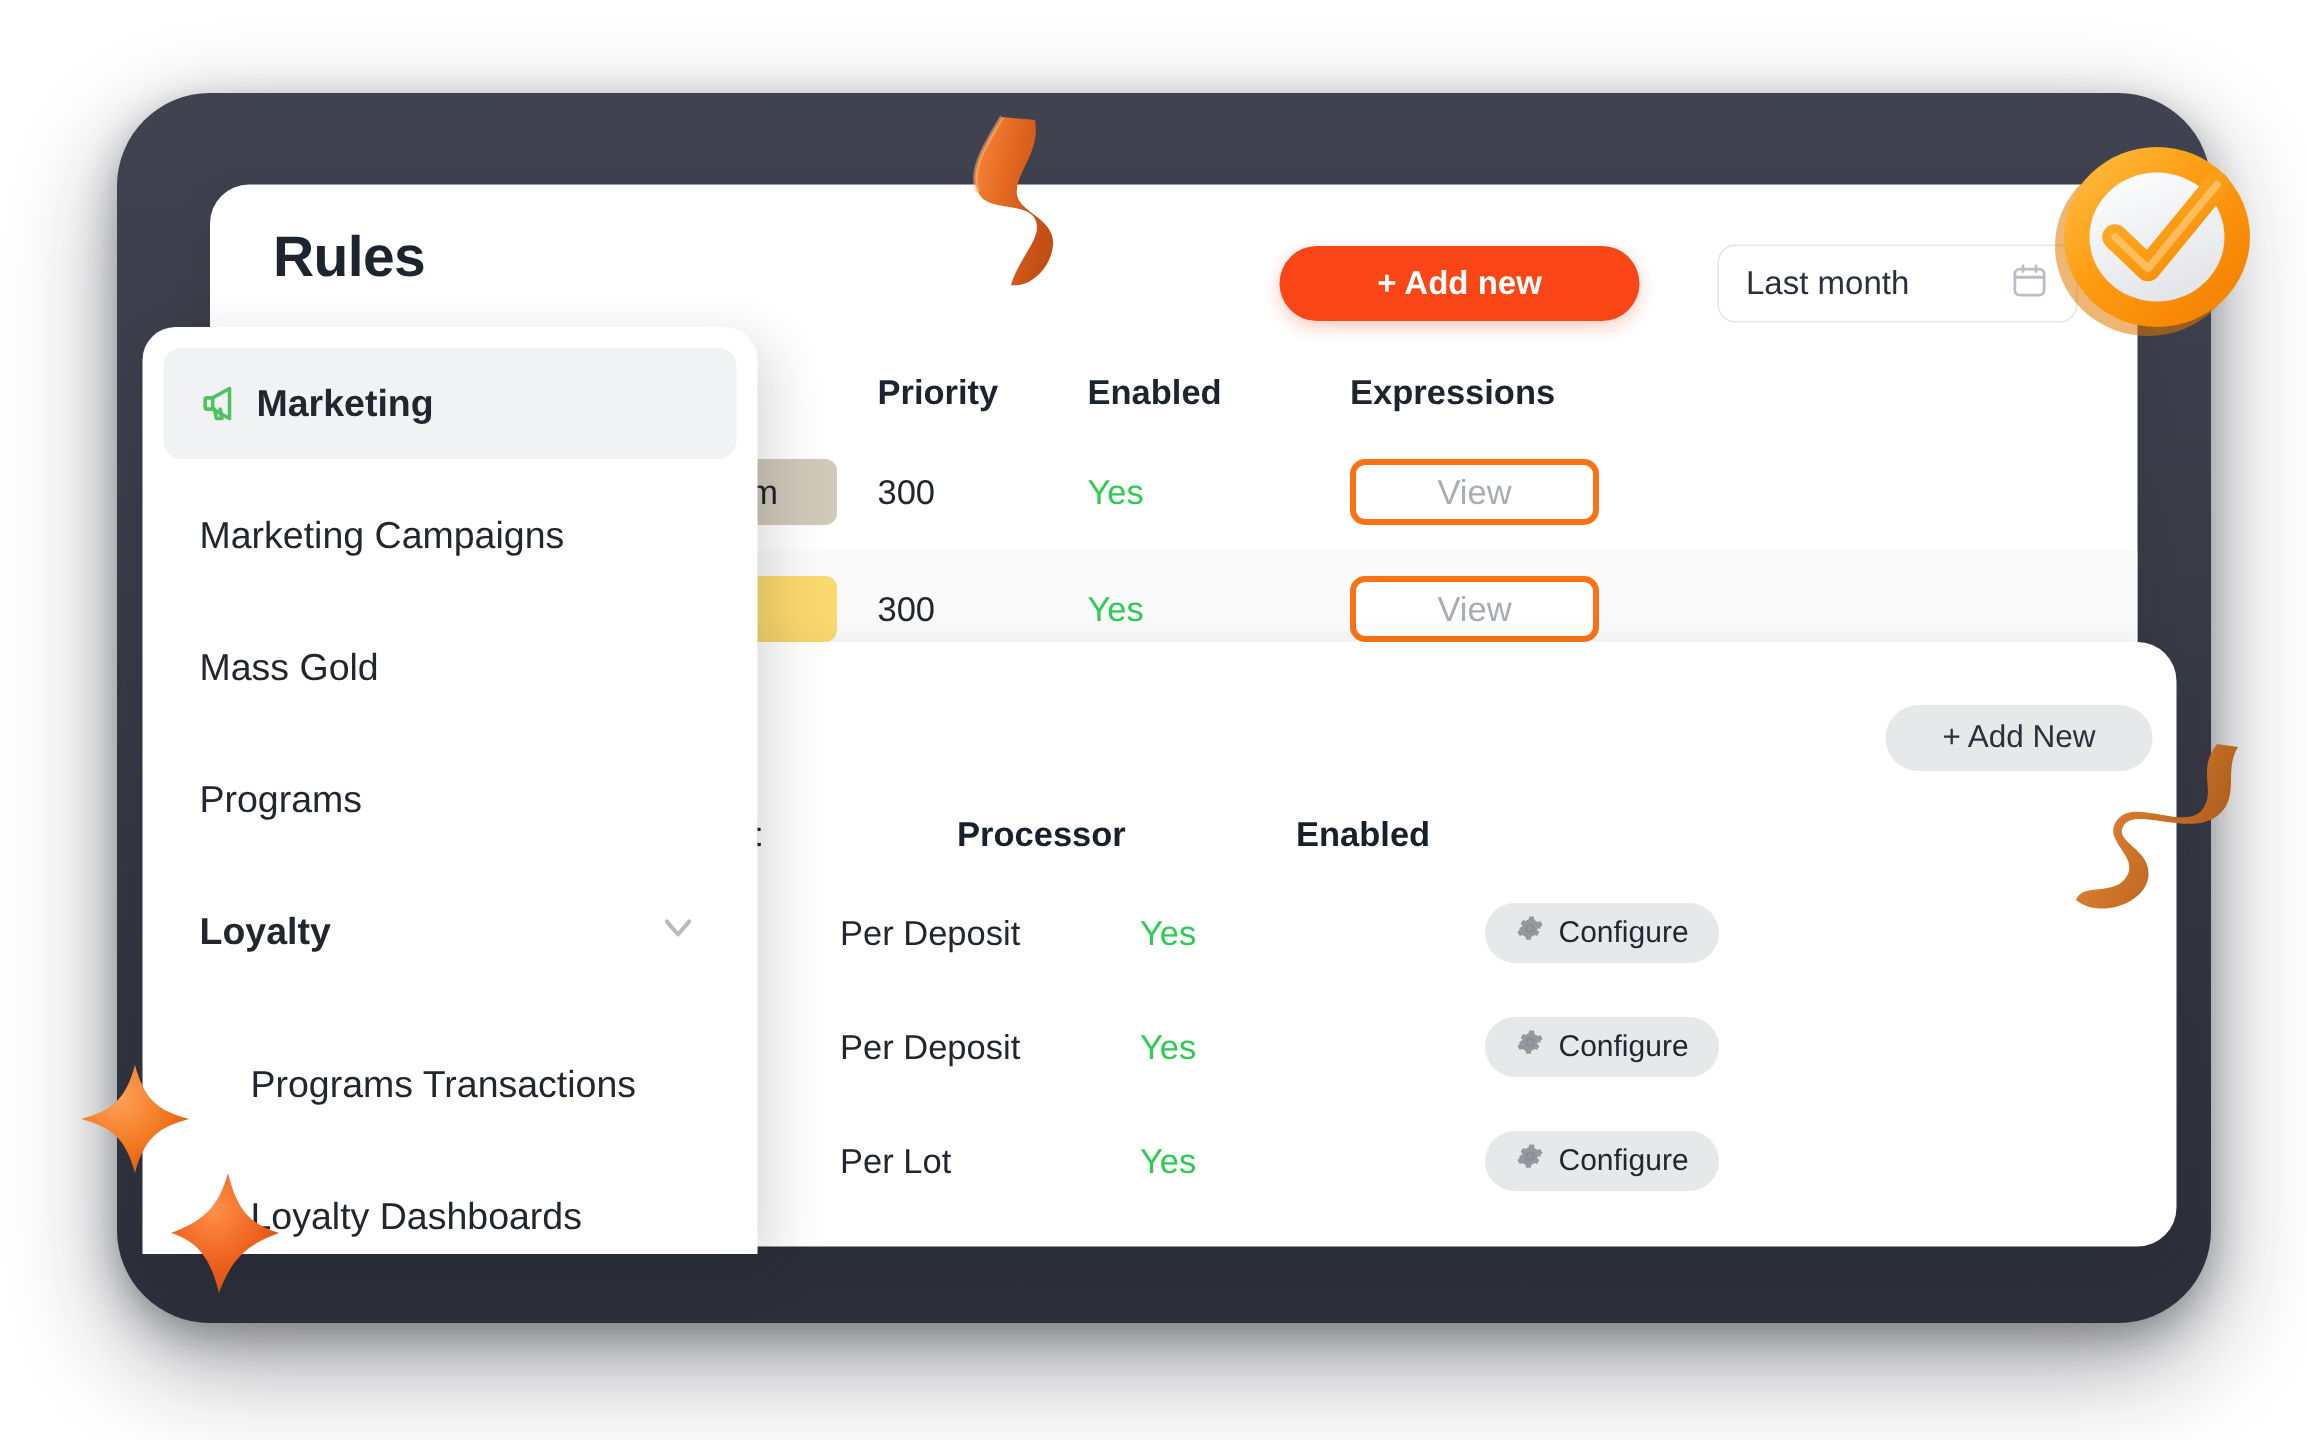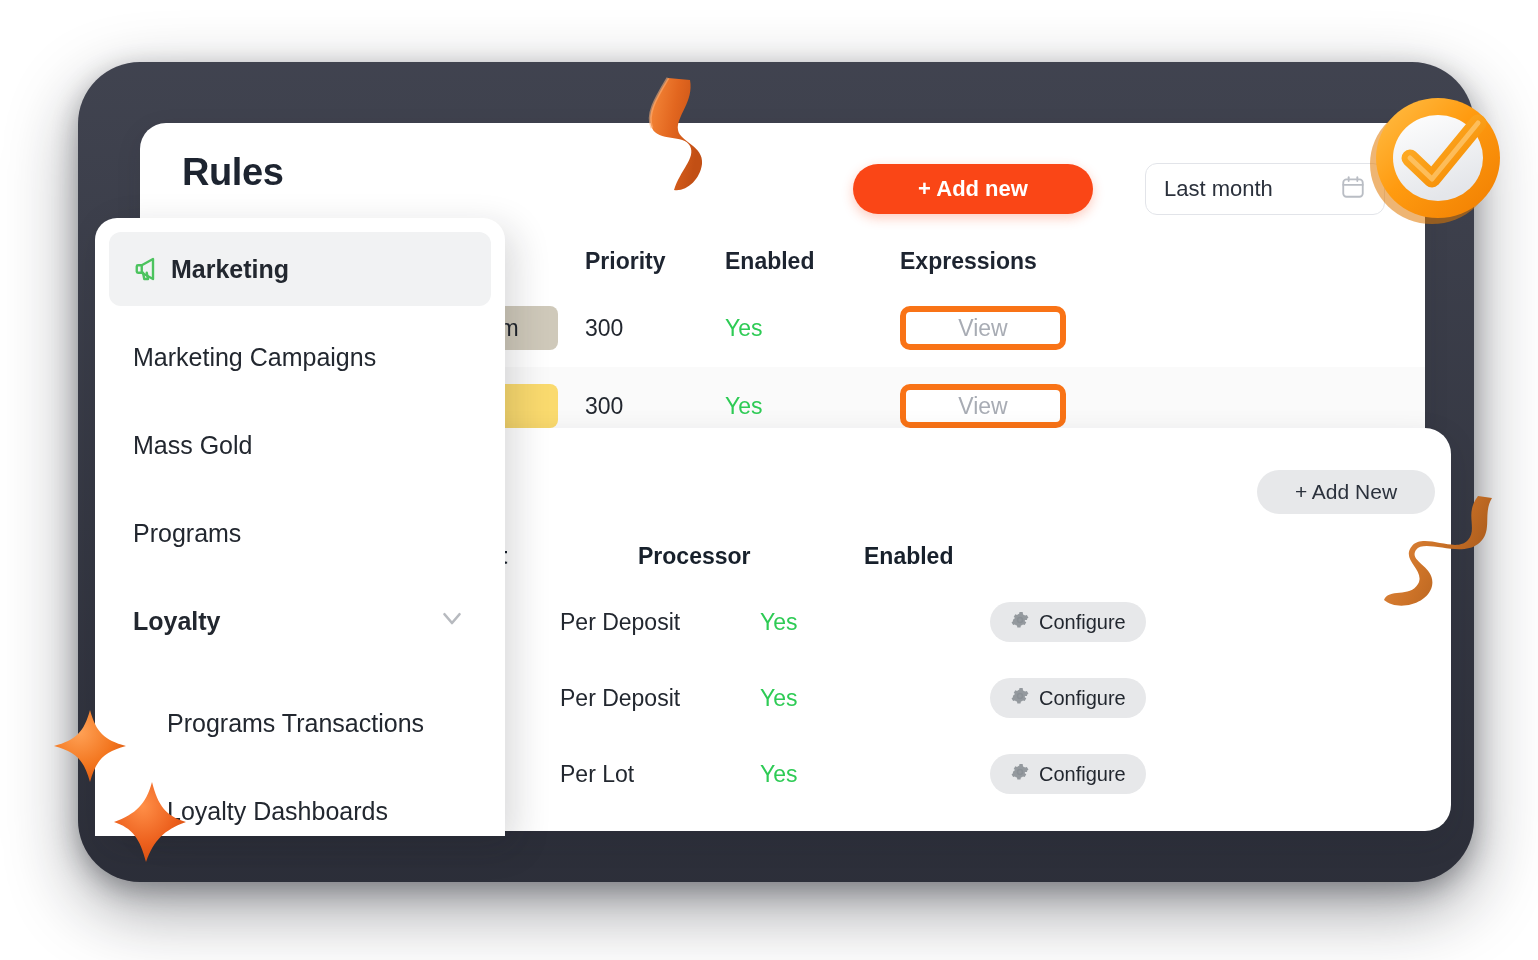--- a/index.html
+++ b/index.html
@@ -89,21 +89,21 @@
   .lvl-badge {
     display:inline-flex; align-items:center; justify-content:center;
     width:168px; height:44px; border-radius:8px;
     font-size:23px; color:#1e232b;
   }
   .lvl-platinum { background:#cfc9ba; }
   .lvl-gold     { background:#fada6e; }
   .yes { color:#2ecb55; font-size:23px;text-align:right; }
   .view-btn {
     width:166px; height:44px; border-radius:10px;
-    border:6px solid #f97316; background:#fff;
+    border:4px solid #f97316; background:#fff;
     color:#a8acb4; font-size:23px;
     font-family:"Liberation Sans", sans-serif;
     cursor:pointer;
   }
 
   
   #card-configs {
     position:absolute;
     left:140px; top:428px;
     width:1311px; height:403px;

